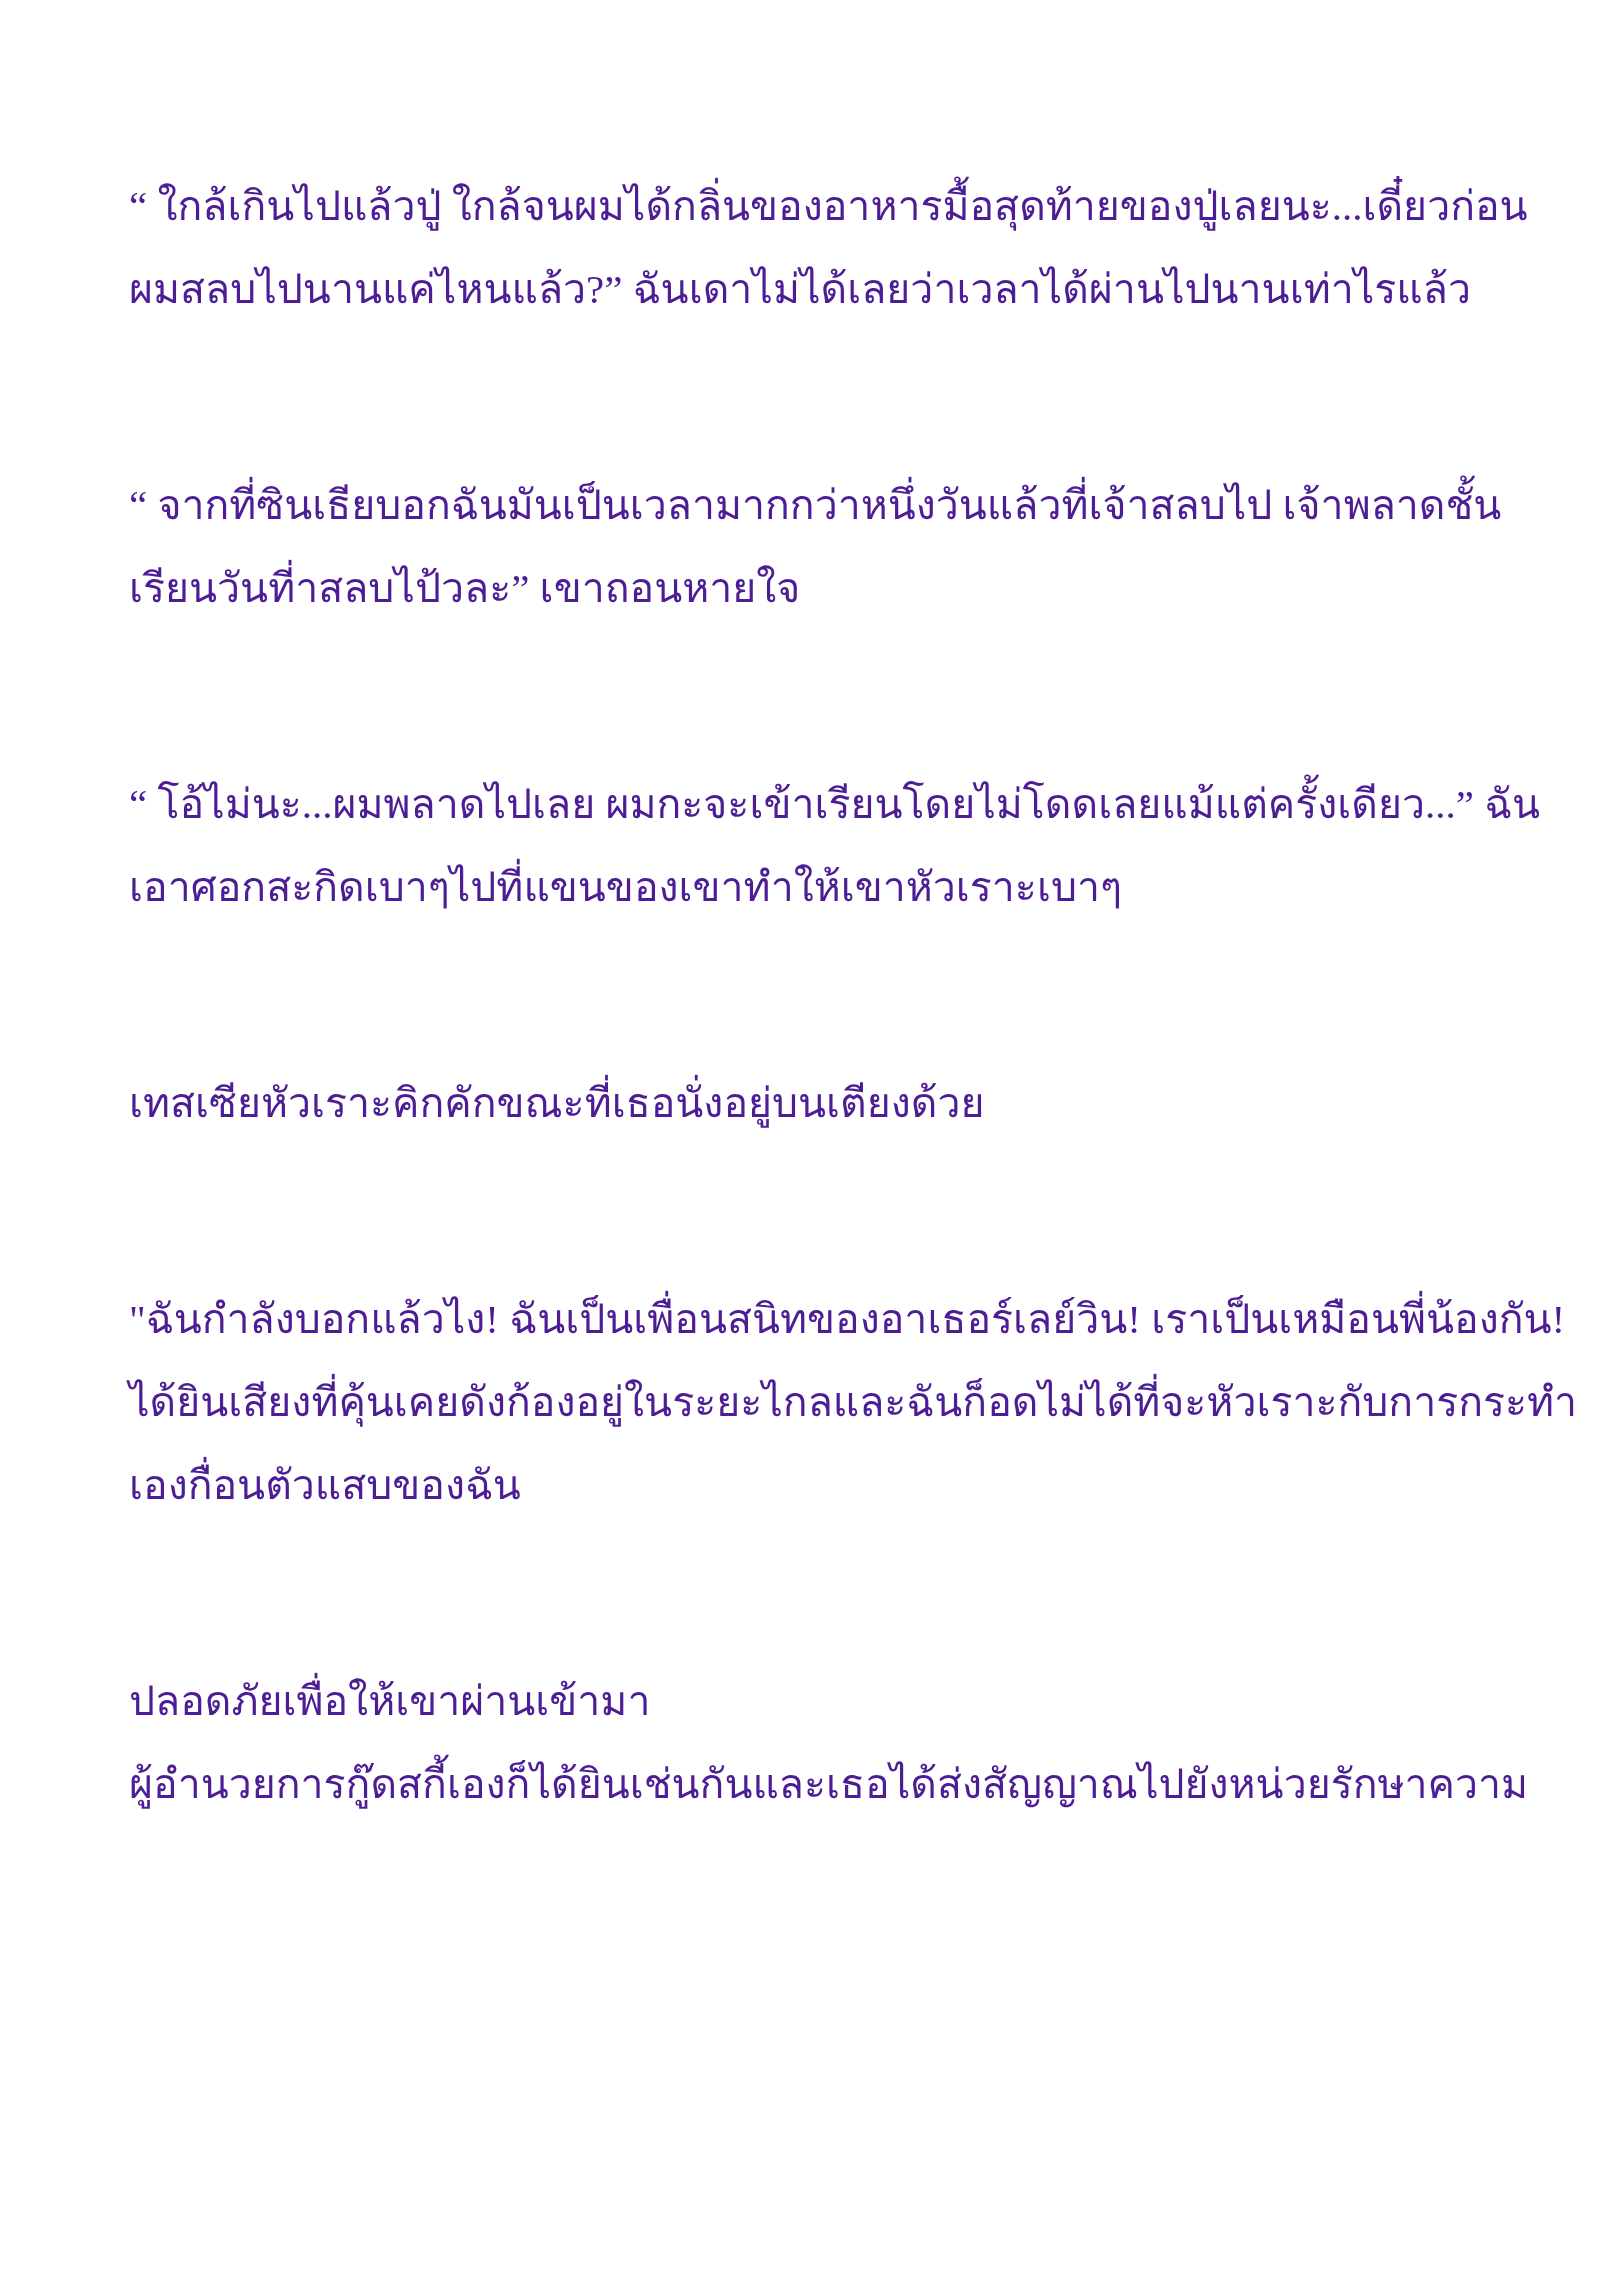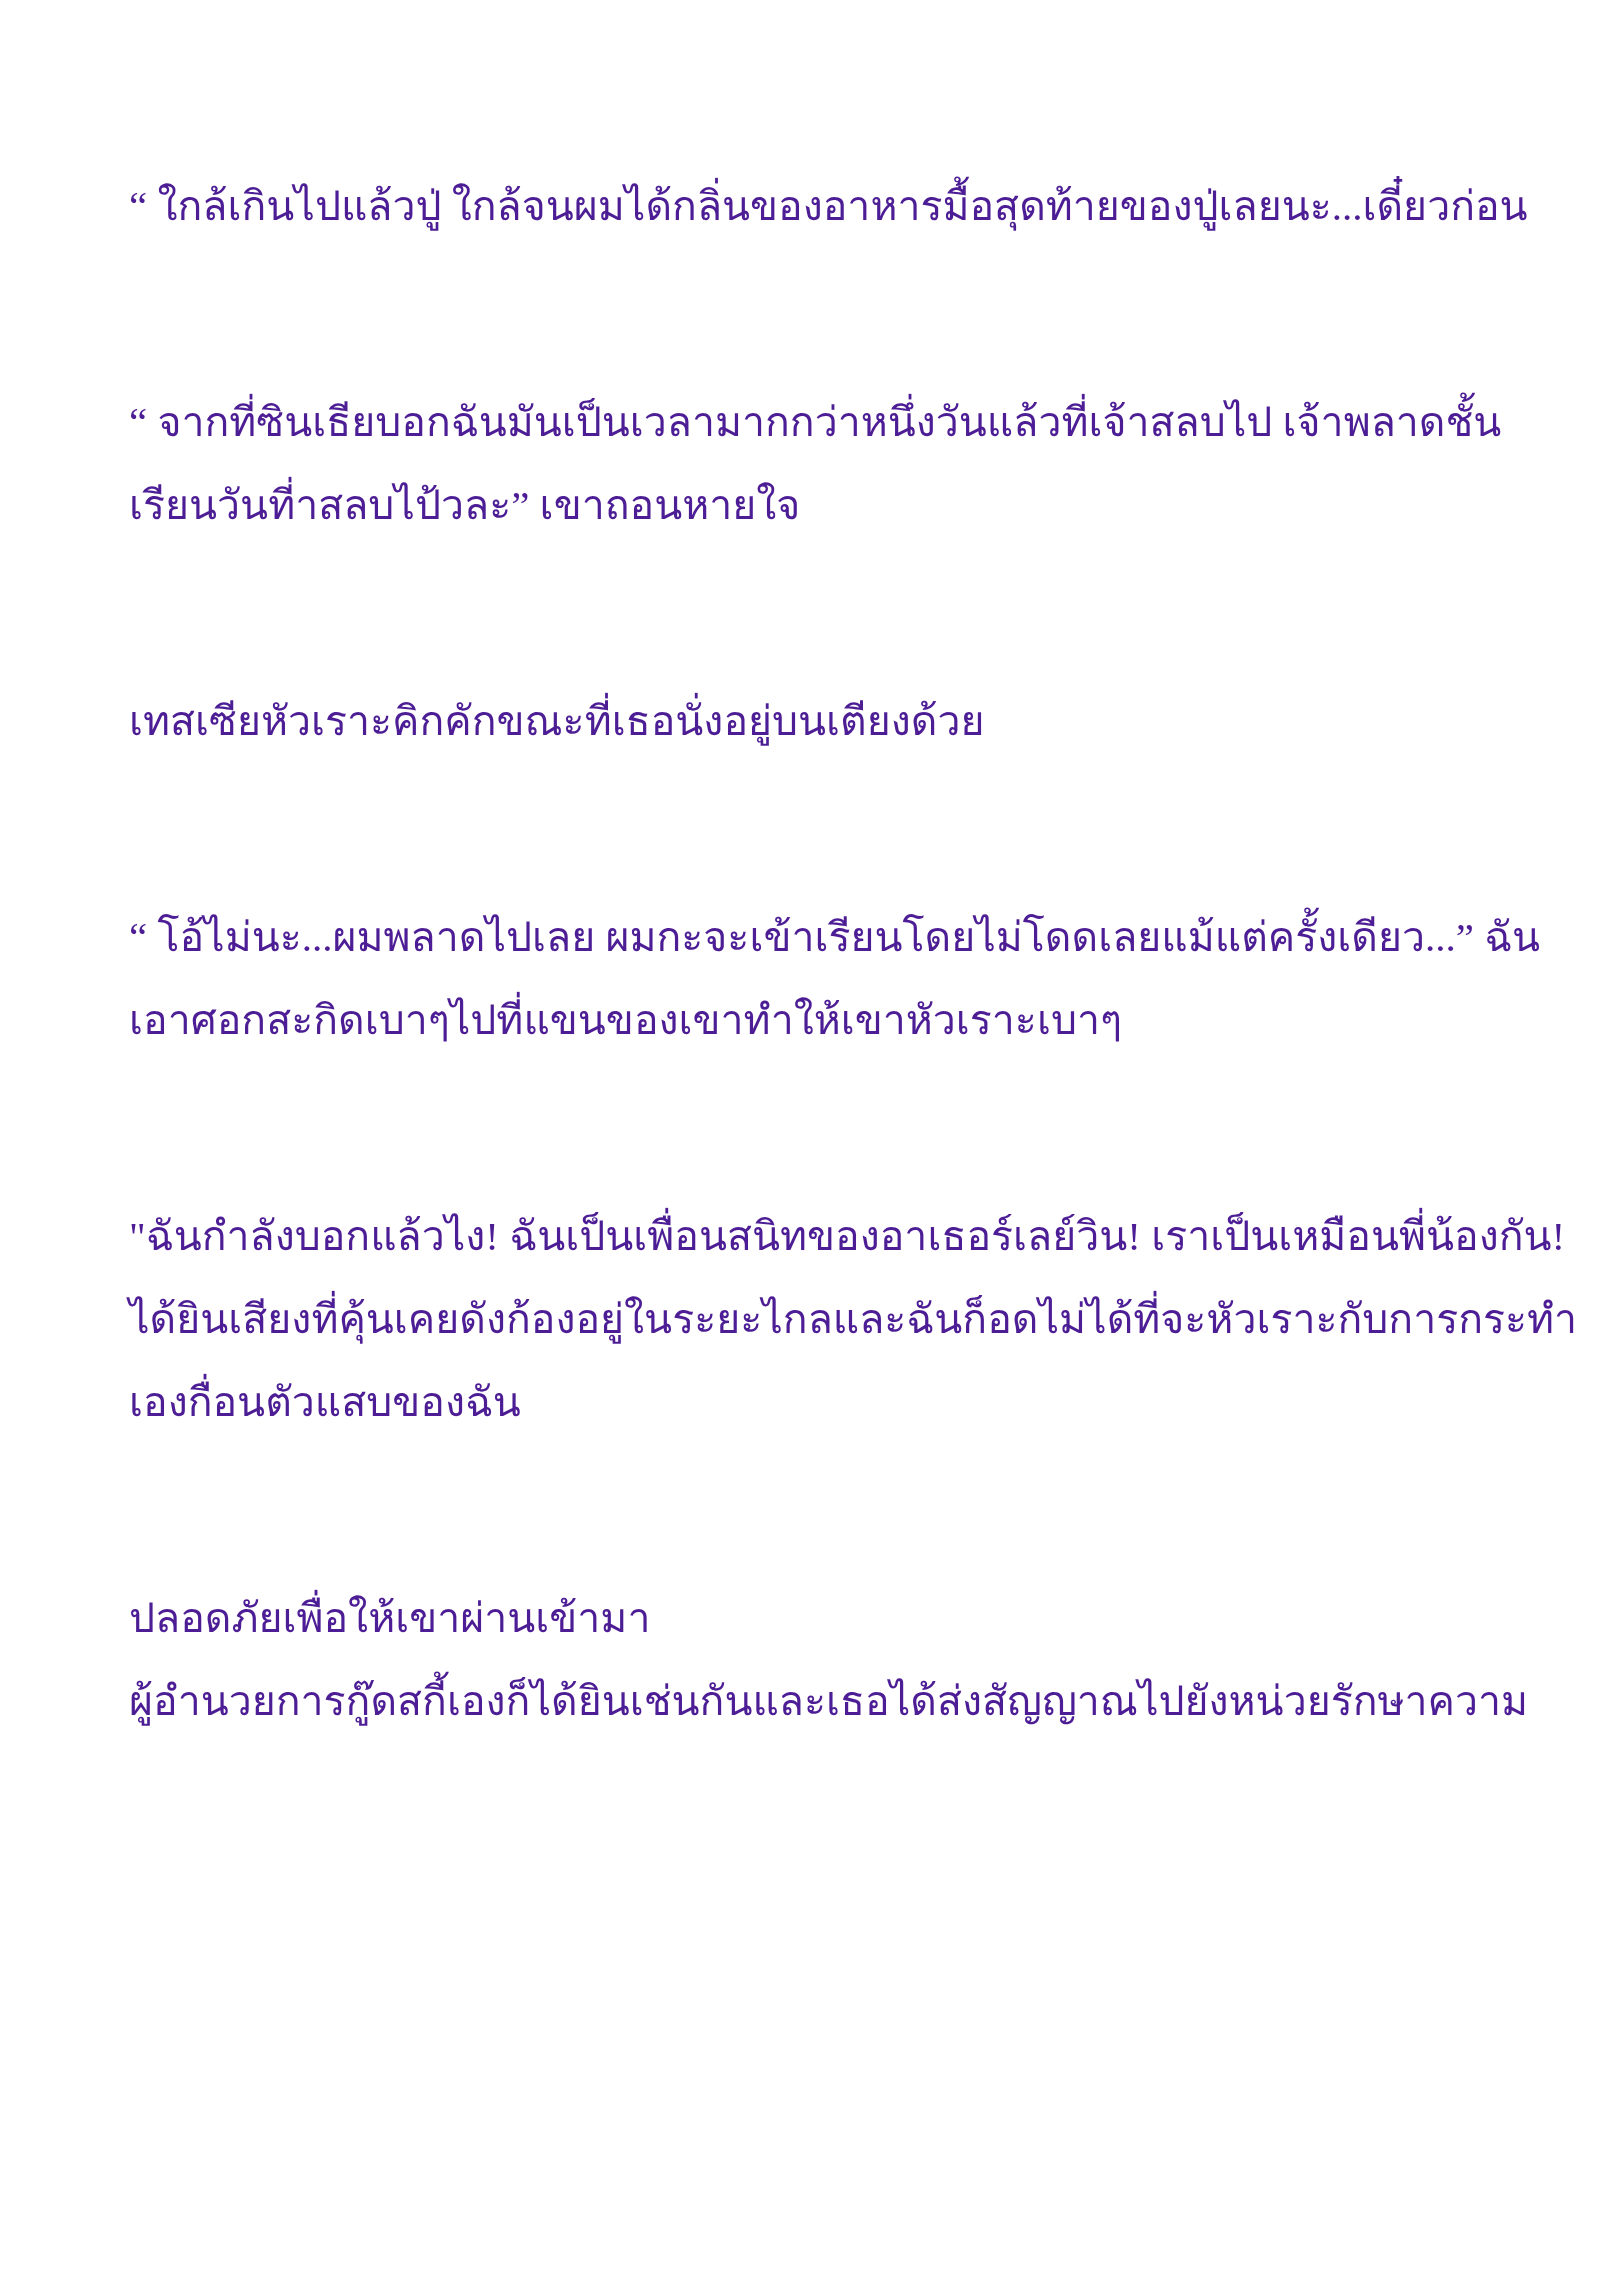--- a/index.html
+++ b/index.html
@@ -33,34 +33,35 @@
   }
 </style>
 </head>
 <body>
 
 <div class="page">
   <div class="doc-body">
 
     <div class="paragraph">
       <span class="line">“ ใกล้เกินไปแล้วปู่ ใกล้จนผมได้กลิ่นของอาหารมื้อสุดท้ายของปู่เลยนะ...เดี๋ยวก่อน</span>
+      <span class="line">ผมสลบไปนานแค่ไหนแล้ว?” ฉันเดาไม่ได้เลยว่าเวลาได้ผ่านไปนานเท่าไรแล้ว</span>
     </div>
 
     <div class="paragraph">
       <span class="line">“ จากที่ซินเธียบอกฉันมันเป็นเวลามากกว่าหนึ่งวันแล้วที่เจ้าสลบไป เจ้าพลาดชั้น</span>
       <span class="line">เรียนวันที่าสลบไป้วละ” เขาถอนหายใจ</span>
     </div>
 
     <div class="paragraph">
-      <span class="line">เทสเซียหัวเราะคิกคักขณะที่เธอนั่งอยู่บนเตียงด้วย</span>
+      <span class="line">“ โอ้ไม่นะ...ผมพลาดไปเลย ผมกะจะเข้าเรียนโดยไม่โดดเลยแม้แต่ครั้งเดียว...” ฉัน</span>
+      <span class="line">เอาศอกสะกิดเบาๆไปที่แขนของเขาทำให้เขาหัวเราะเบาๆ</span>
     </div>
 
     <div class="paragraph">
-      <span class="line">“ โอ้ไม่นะ...ผมพลาดไปเลย ผมกะจะเข้าเรียนโดยไม่โดดเลยแม้แต่ครั้งเดียว...” ฉัน</span>
-      <span class="line">เอาศอกสะกิดเบาๆไปที่แขนของเขาทำให้เขาหัวเราะเบาๆ</span>
+      <span class="line">เทสเซียหัวเราะคิกคักขณะที่เธอนั่งอยู่บนเตียงด้วย</span>
     </div>
 
     <div class="paragraph">
       <span class="line">"ฉันกำลังบอกแล้วไง! ฉันเป็นเพื่อนสนิทของอาเธอร์เลย์วิน! เราเป็นเหมือนพี่น้องกัน!</span>
       <span class="line">ได้ยินเสียงที่คุ้นเคยดังก้องอยู่ในระยะไกลและฉันก็อดไม่ได้ที่จะหัวเราะกับการกระทำ</span>
       <span class="line">เองกื่อนตัวแสบของฉัน</span>
     </div>
 
     <div class="paragraph">
       <span class="line">ปลอดภัยเพื่อให้เขาผ่านเข้ามา</span>

